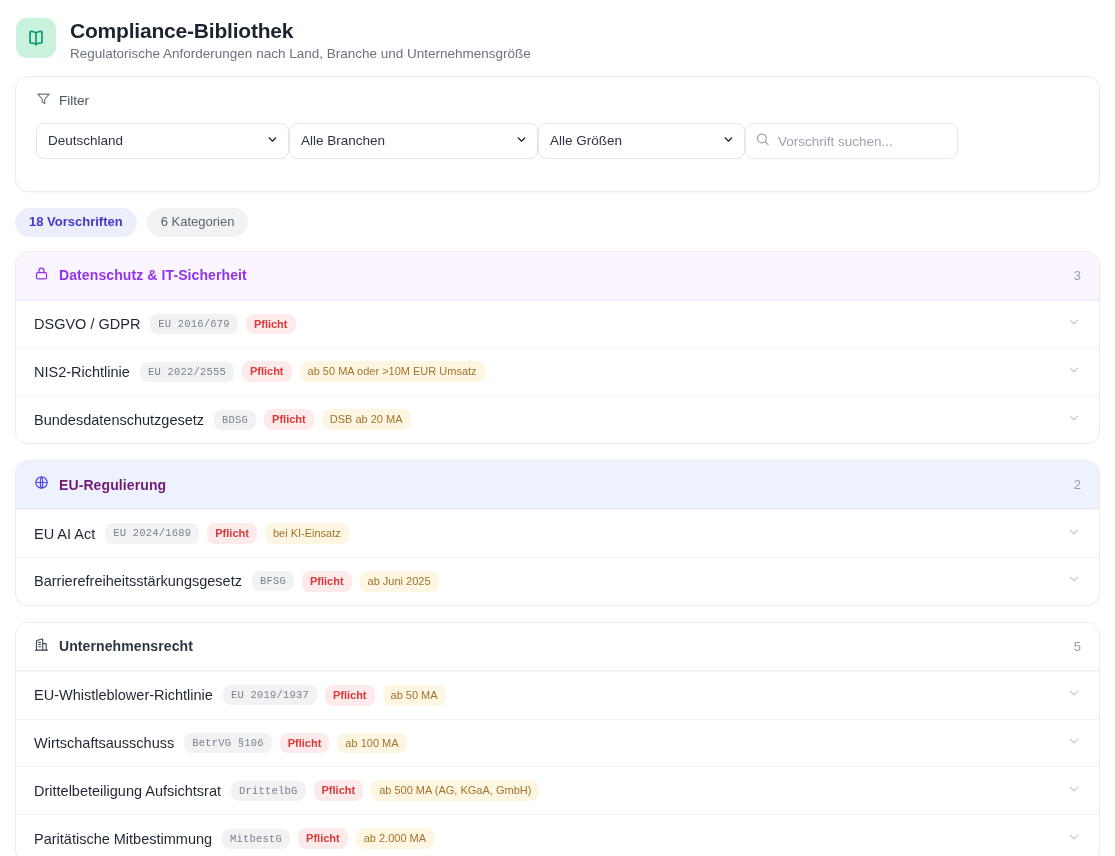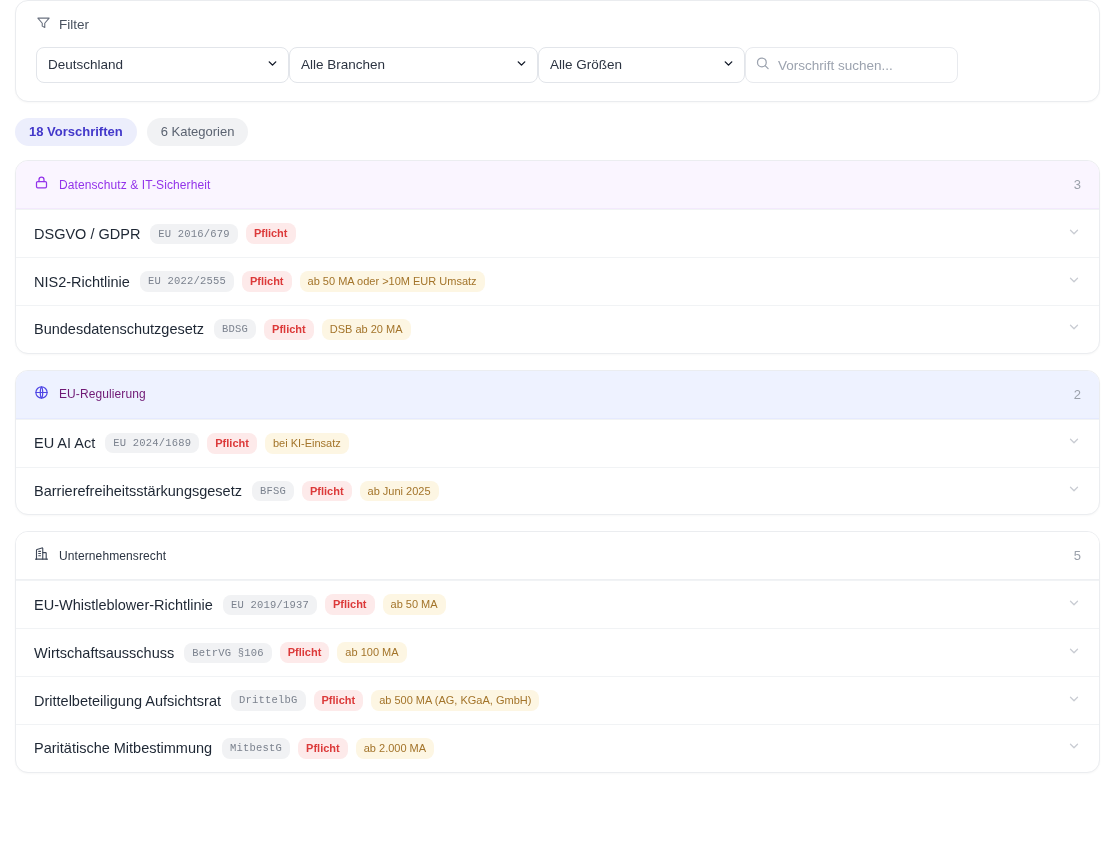--- a/index.html
+++ b/index.html
@@ -34,21 +34,21 @@
   .page-subtitle {
     font-size: 13.5px; color: #6b7280; line-height: 1.2;
   }
 
   
   .filter-card {
     margin: 0 15px;
     background: #ffffff;
     border: 1px solid #eaecef;
     border-radius: 13px;
-    padding: 14px 20px 18px 20px;
+    padding: 14px 20px 32px 20px;
     box-shadow: 0 1px 2px rgba(16,24,40,0.03);
   }
   .filter-label-row {
     display: flex; align-items: center; gap: 8px;
     margin-bottom: 13px;
   }
   .filter-label-row .label {
     font-size: 13.5px; color: #49525f; font-weight: normal;
   }
   .filter-controls { display: flex; align-items: center; }
@@ -113,21 +113,21 @@
     background: #ffffff;
     overflow: hidden;
     box-shadow: 0 1px 2px rgba(16,24,40,0.03);
   }
   .cat-header {
     display: flex; align-items: center;
     padding: 14px 18px;
     gap: 10px;
   }
   .cat-header .cat-title {
-    font-size: 12px; font-weight: normal; letter-spacing: 0.1px;
+    font-size: 14px; font-weight: bold; letter-spacing: 0.1px;
   }
   .cat-header .cat-count {
     margin-left: auto; font-size: 13px; color: #9ba1ab; font-weight: normal;
   }
   .cat-header.theme-purple { background: #faf5ff; border-bottom: 1px solid #f3e9fd; }
   .cat-header.theme-purple .cat-title { color: #9333ea; }
   .cat-header.theme-indigo { background: #eef2ff; border-bottom: 1px solid #e5eaff; }
   .cat-header.theme-indigo .cat-title { color: #701a75; }
   .cat-header.theme-slate  { background: #ffffff; border-bottom: 1px solid #eef0f3; }
   .cat-header.theme-slate .cat-title { color: #2b3442; }
@@ -164,20 +164,33 @@
   .badge.scope {
     background: #fdf6e3; color: #a3742a; font-size: 11px;
   }
   .row-chevron { margin-left: auto; display: block; flex: 0 0 auto; }
 </style>
 </head>
 <body>
 
 <div class="page">
 
+  <div class="page-header">
+    <div class="app-icon">
+      <svg width="22" height="22" viewBox="0 0 24 24" fill="none" stroke="#0f9d76" stroke-width="1.9" stroke-linecap="round" stroke-linejoin="round">
+        <path d="M12 6.5C10.5 5.2 8.6 4.8 6.2 4.8a.7.7 0 0 0-.7.7v11.2c0 .4.3.7.7.7 2.4 0 4.3.4 5.8 1.6"></path>
+        <path d="M12 6.5c1.5-1.3 3.4-1.7 5.8-1.7.4 0 .7.3.7.7v11.2c0 .4-.3.7-.7.7-2.4 0-4.3.4-5.8 1.6"></path>
+        <path d="M12 6.5v12.5"></path>
+      </svg>
+    </div>
+    <div class="header-text">
+      <div class="page-title">Compliance-Bibliothek</div>
+      <div class="page-subtitle">Regulatorische Anforderungen nach Land, Branche und Unternehmensgröße</div>
+    </div>
+  </div>
 
   <div class="filter-card">
     <div class="filter-label-row">
       <span>
         <svg width="15" height="15" viewBox="0 0 24 24" fill="none" stroke="#6b7280" stroke-width="1.8" stroke-linecap="round" stroke-linejoin="round">
           <path d="M3 5h18l-7 8.2V20l-4-2.2v-4.6z"></path>
         </svg>
       </span>
       <span class="label">Filter</span>
     </div>

